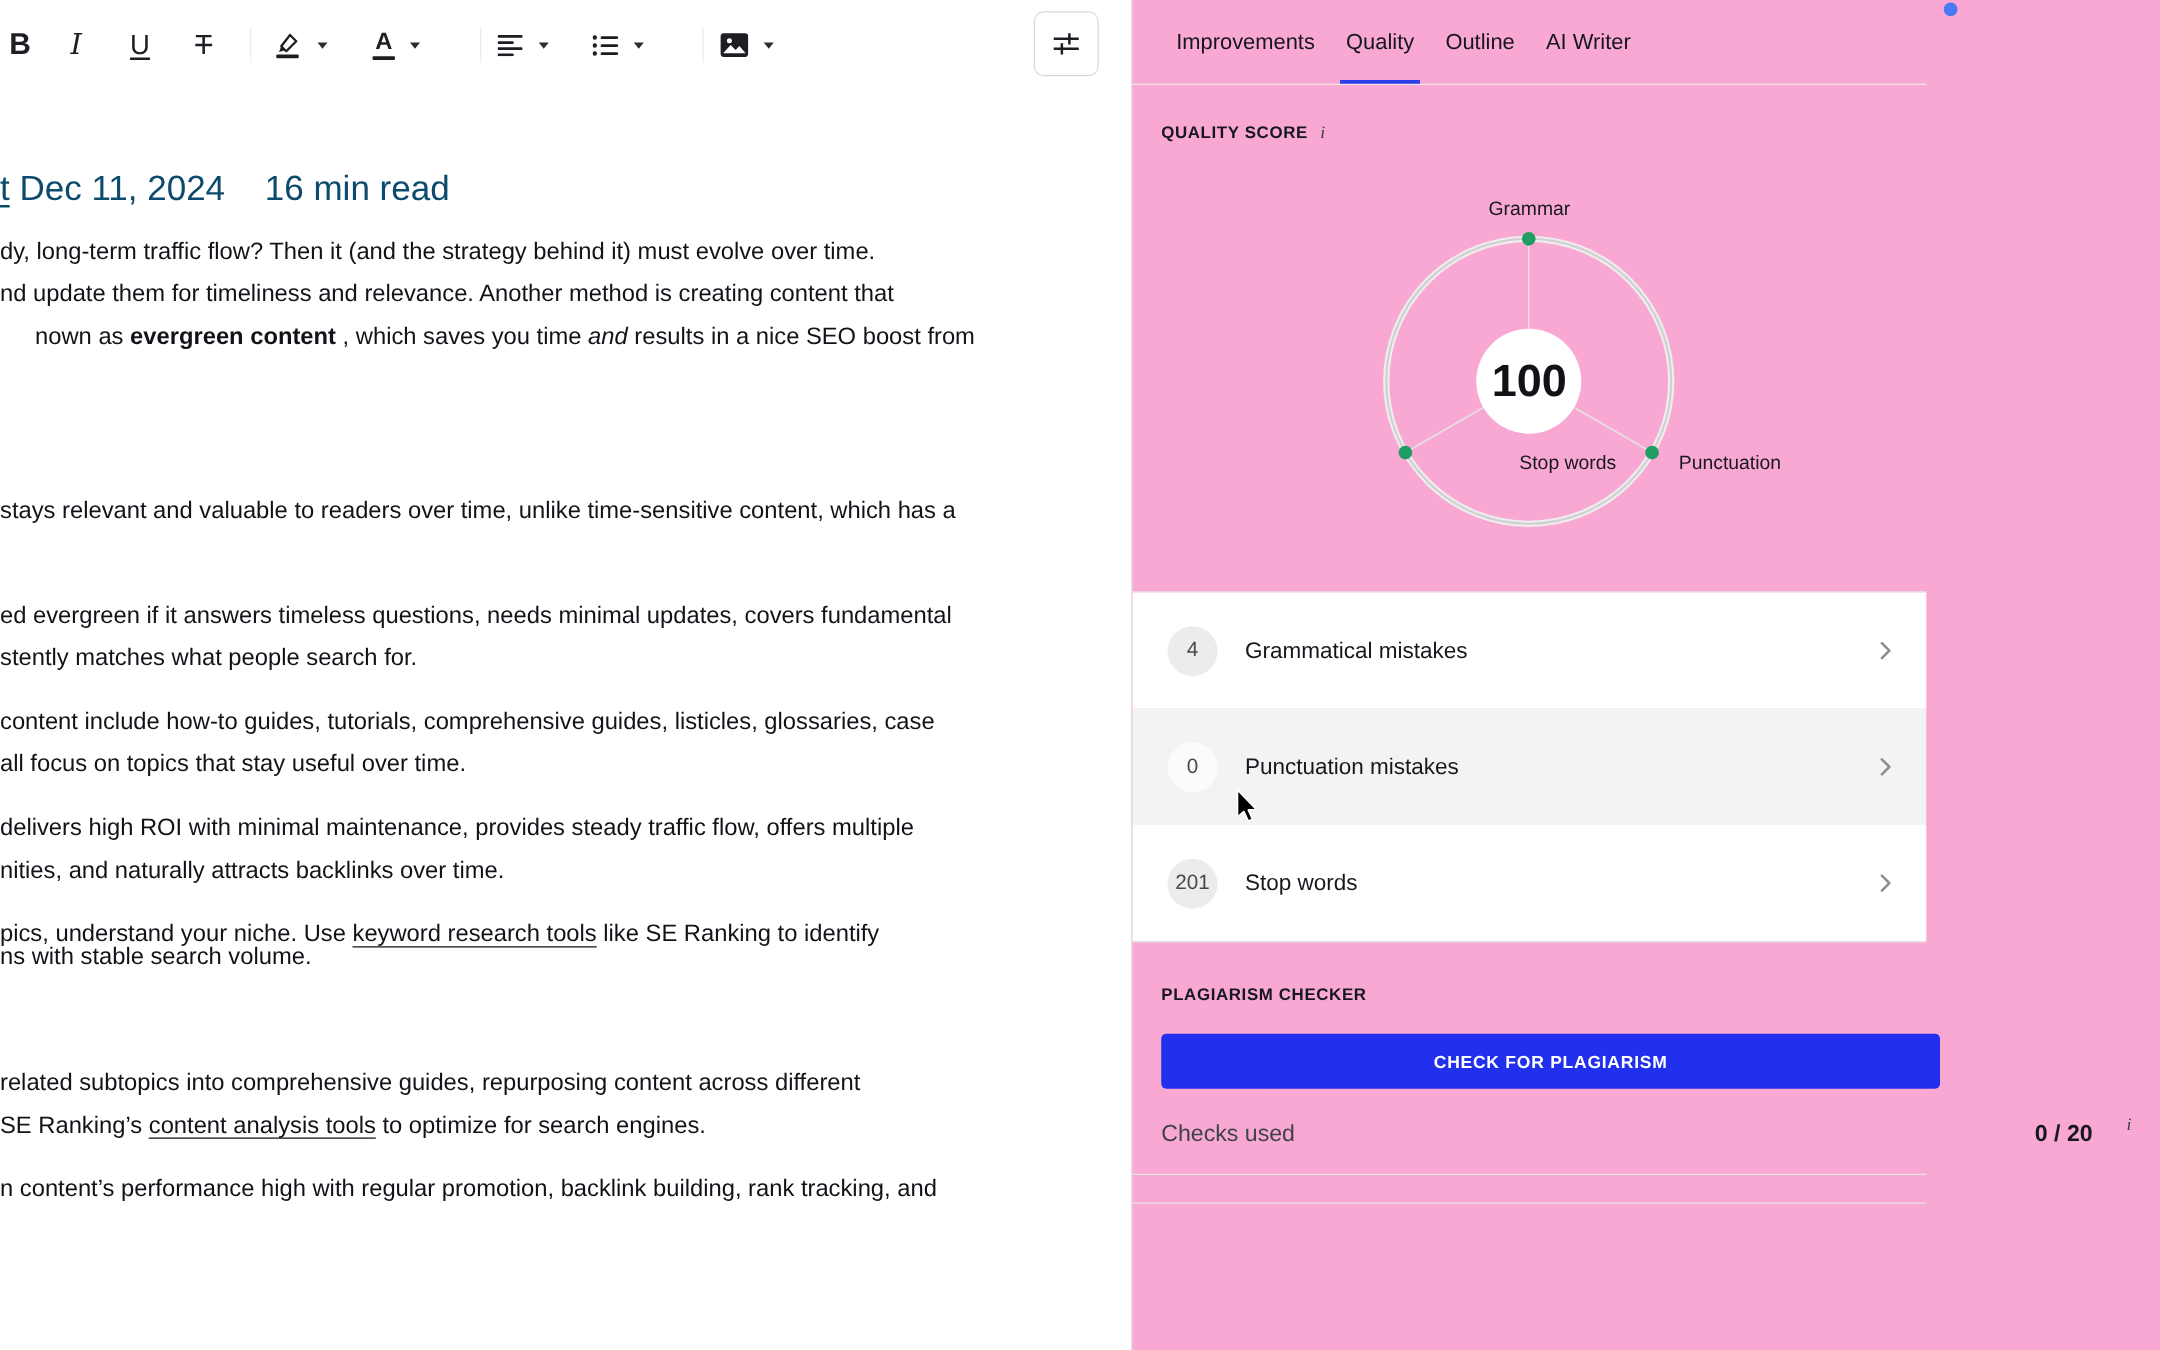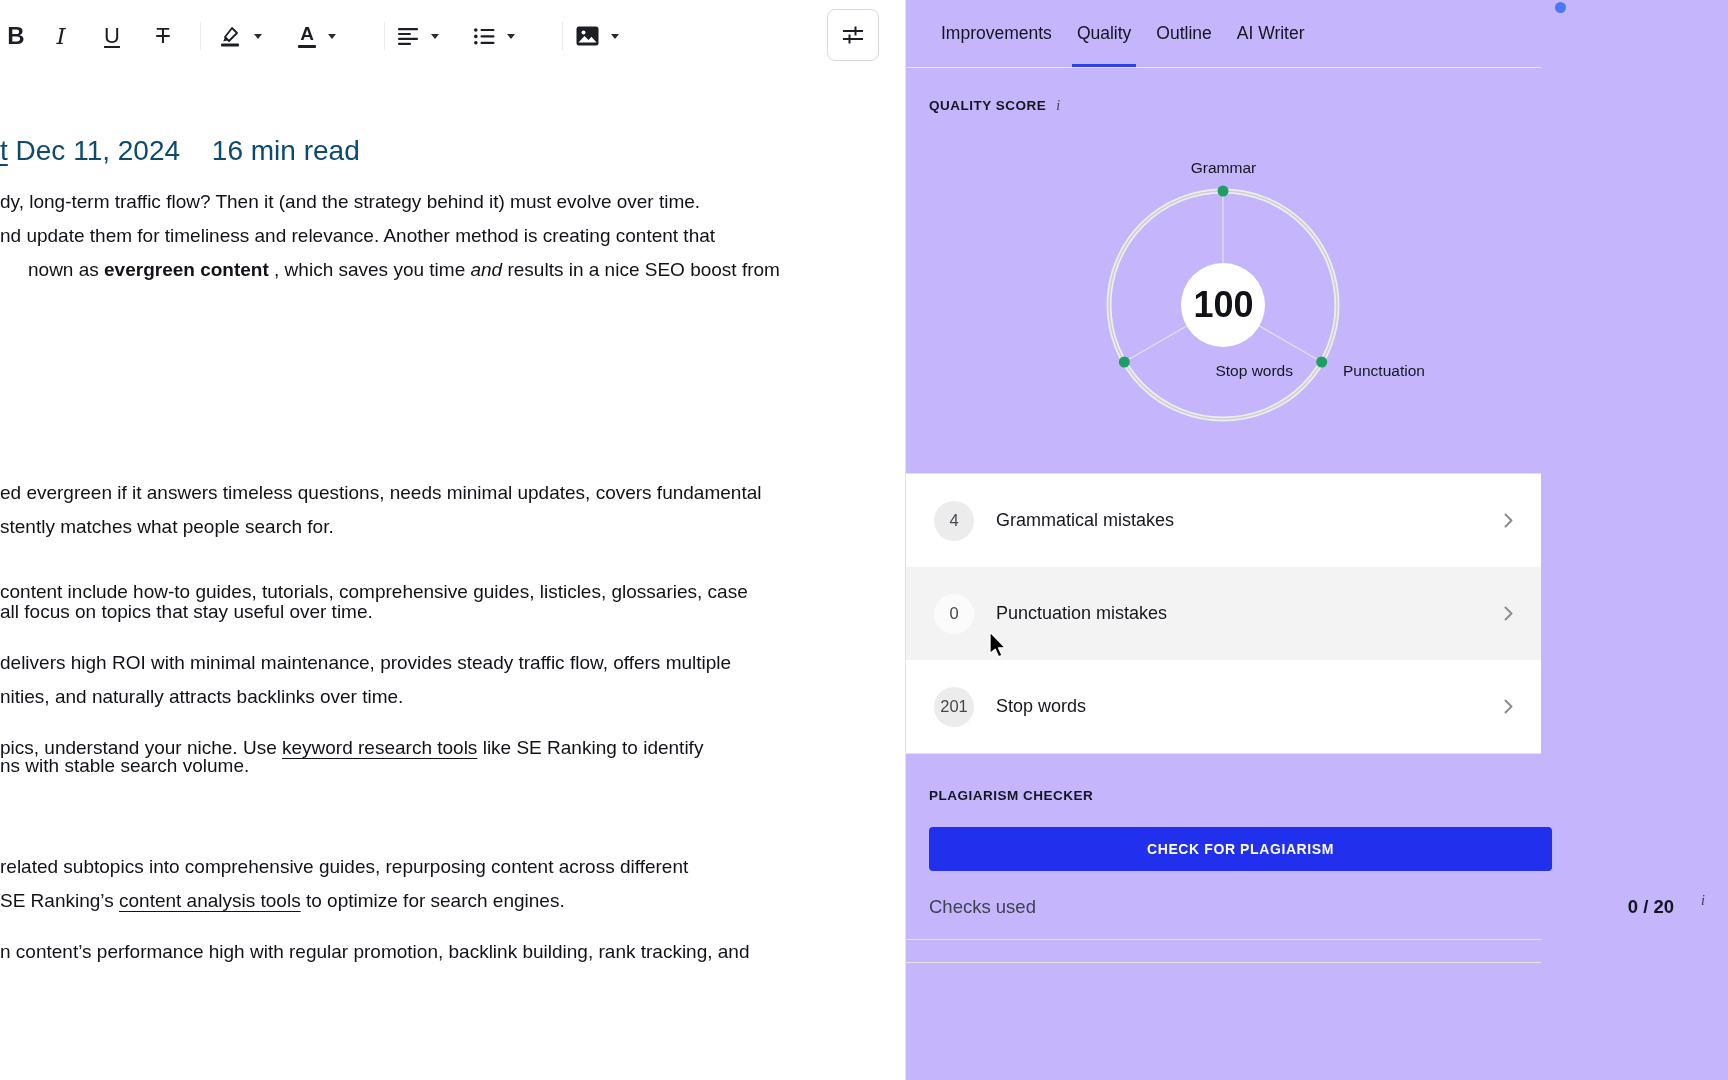--- a/index.html
+++ b/index.html
@@ -24,21 +24,21 @@
 
   
   .el { position:absolute; white-space:nowrap; font-size:19px; color:#111318; line-height:30px; }
   .el b { font-weight:700; }
   .el i { font-style:italic; }
   .elink { text-decoration:underline; text-underline-offset:3.5px; cursor:pointer; }
   .meta-line { font-size:28px; color:#0c4a6e; }
   .meta-read { margin-left:24px; }
 
   
-  .panel { position:absolute; left:905px; top:0; width:823px; height:1080px; background:#c4b5fd; border-left:1px solid #e2e2e2; }
+  .panel { position:absolute; left:905px; top:0; width:823px; height:1080px; background:#f9a8d4; border-left:1px solid #e2e2e2; }
   .tabbar { position:absolute; left:0; top:0; width:635px; height:68px; border-bottom:1px solid #e8e8e8;
             display:flex; align-items:stretch; padding-left:35px; gap:25px; }
   .tab { position:relative; background:none; border:none; cursor:pointer; font-size:17.5px; font-weight:500;
          color:#14161f; display:flex; align-items:center; font-family:"Liberation Sans", sans-serif; }
   .tab.active::after { content:""; position:absolute; left:-5px; right:-5px; bottom:0; height:3px; background:#2b3fe8; }
 
   .section-header { position:absolute; left:23px; font-size:13.5px; font-weight:700; letter-spacing:0.5px; color:#15171e; }
   .info-i { font-family:"Liberation Serif", serif; font-style:italic; font-size:14px; color:#3a3d45; margin-left:10px; font-weight:400; }
 
   .gauge-svg { position:absolute; left:0; top:150px; }
@@ -156,25 +156,26 @@
     <div class="el meta-line" style="top:136px;">
       <span class="elink">t</span>
       <span>Dec 11, 2024</span>
       <span class="meta-read">16 min read</span>
     </div>
 
     <div class="el" style="top:187px;">dy, long-term traffic flow? Then it (and the strategy behind it) must evolve over time.</div>
     <div class="el" style="top:221px;">nd update them for timeliness and relevance. Another method is creating content that</div>
     <div class="el" style="top:255px;padding-left:28px;"><span>nown as </span><b>evergreen content</b><span> , which saves you time </span><i>and</i><span> results in a nice SEO boost from</span></div>
 
+    <div class="el" style="top:394px;">stays relevant and valuable to readers over time, unlike time-sensitive content, which has a</div>
 
     <div class="el" style="top:478px;">ed evergreen if it answers timeless questions, needs minimal updates, covers fundamental</div>
     <div class="el" style="top:512px;">stently matches what people search for.</div>
 
-    <div class="el" style="top:563px;margin-top:14px;">content include how-to guides, tutorials, comprehensive guides, listicles, glossaries, case</div>
+    <div class="el" style="top:563px;">content include how-to guides, tutorials, comprehensive guides, listicles, glossaries, case</div>
     <div class="el" style="top:597px;">all focus on topics that stay useful over time.</div>
 
     <div class="el" style="top:648px;">delivers high ROI with minimal maintenance, provides steady traffic flow, offers multiple</div>
     <div class="el" style="top:682px;">nities, and naturally attracts backlinks over time.</div>
 
     <div class="el" style="top:733px;"><span>pics, understand your niche. Use </span><span class="elink">keyword research tools</span><span> like SE Ranking to identify</span></div>
     <div class="el" style="top:721px;margin-top:30px;">ns with stable search volume.</div>
 
     <div class="el" style="top:852px;">related subtopics into comprehensive guides, repurposing content across different</div>
     <div class="el" style="top:886px;"><span>SE Ranking’s </span><span class="elink">content analysis tools</span><span> to optimize for search engines.</span></div>

